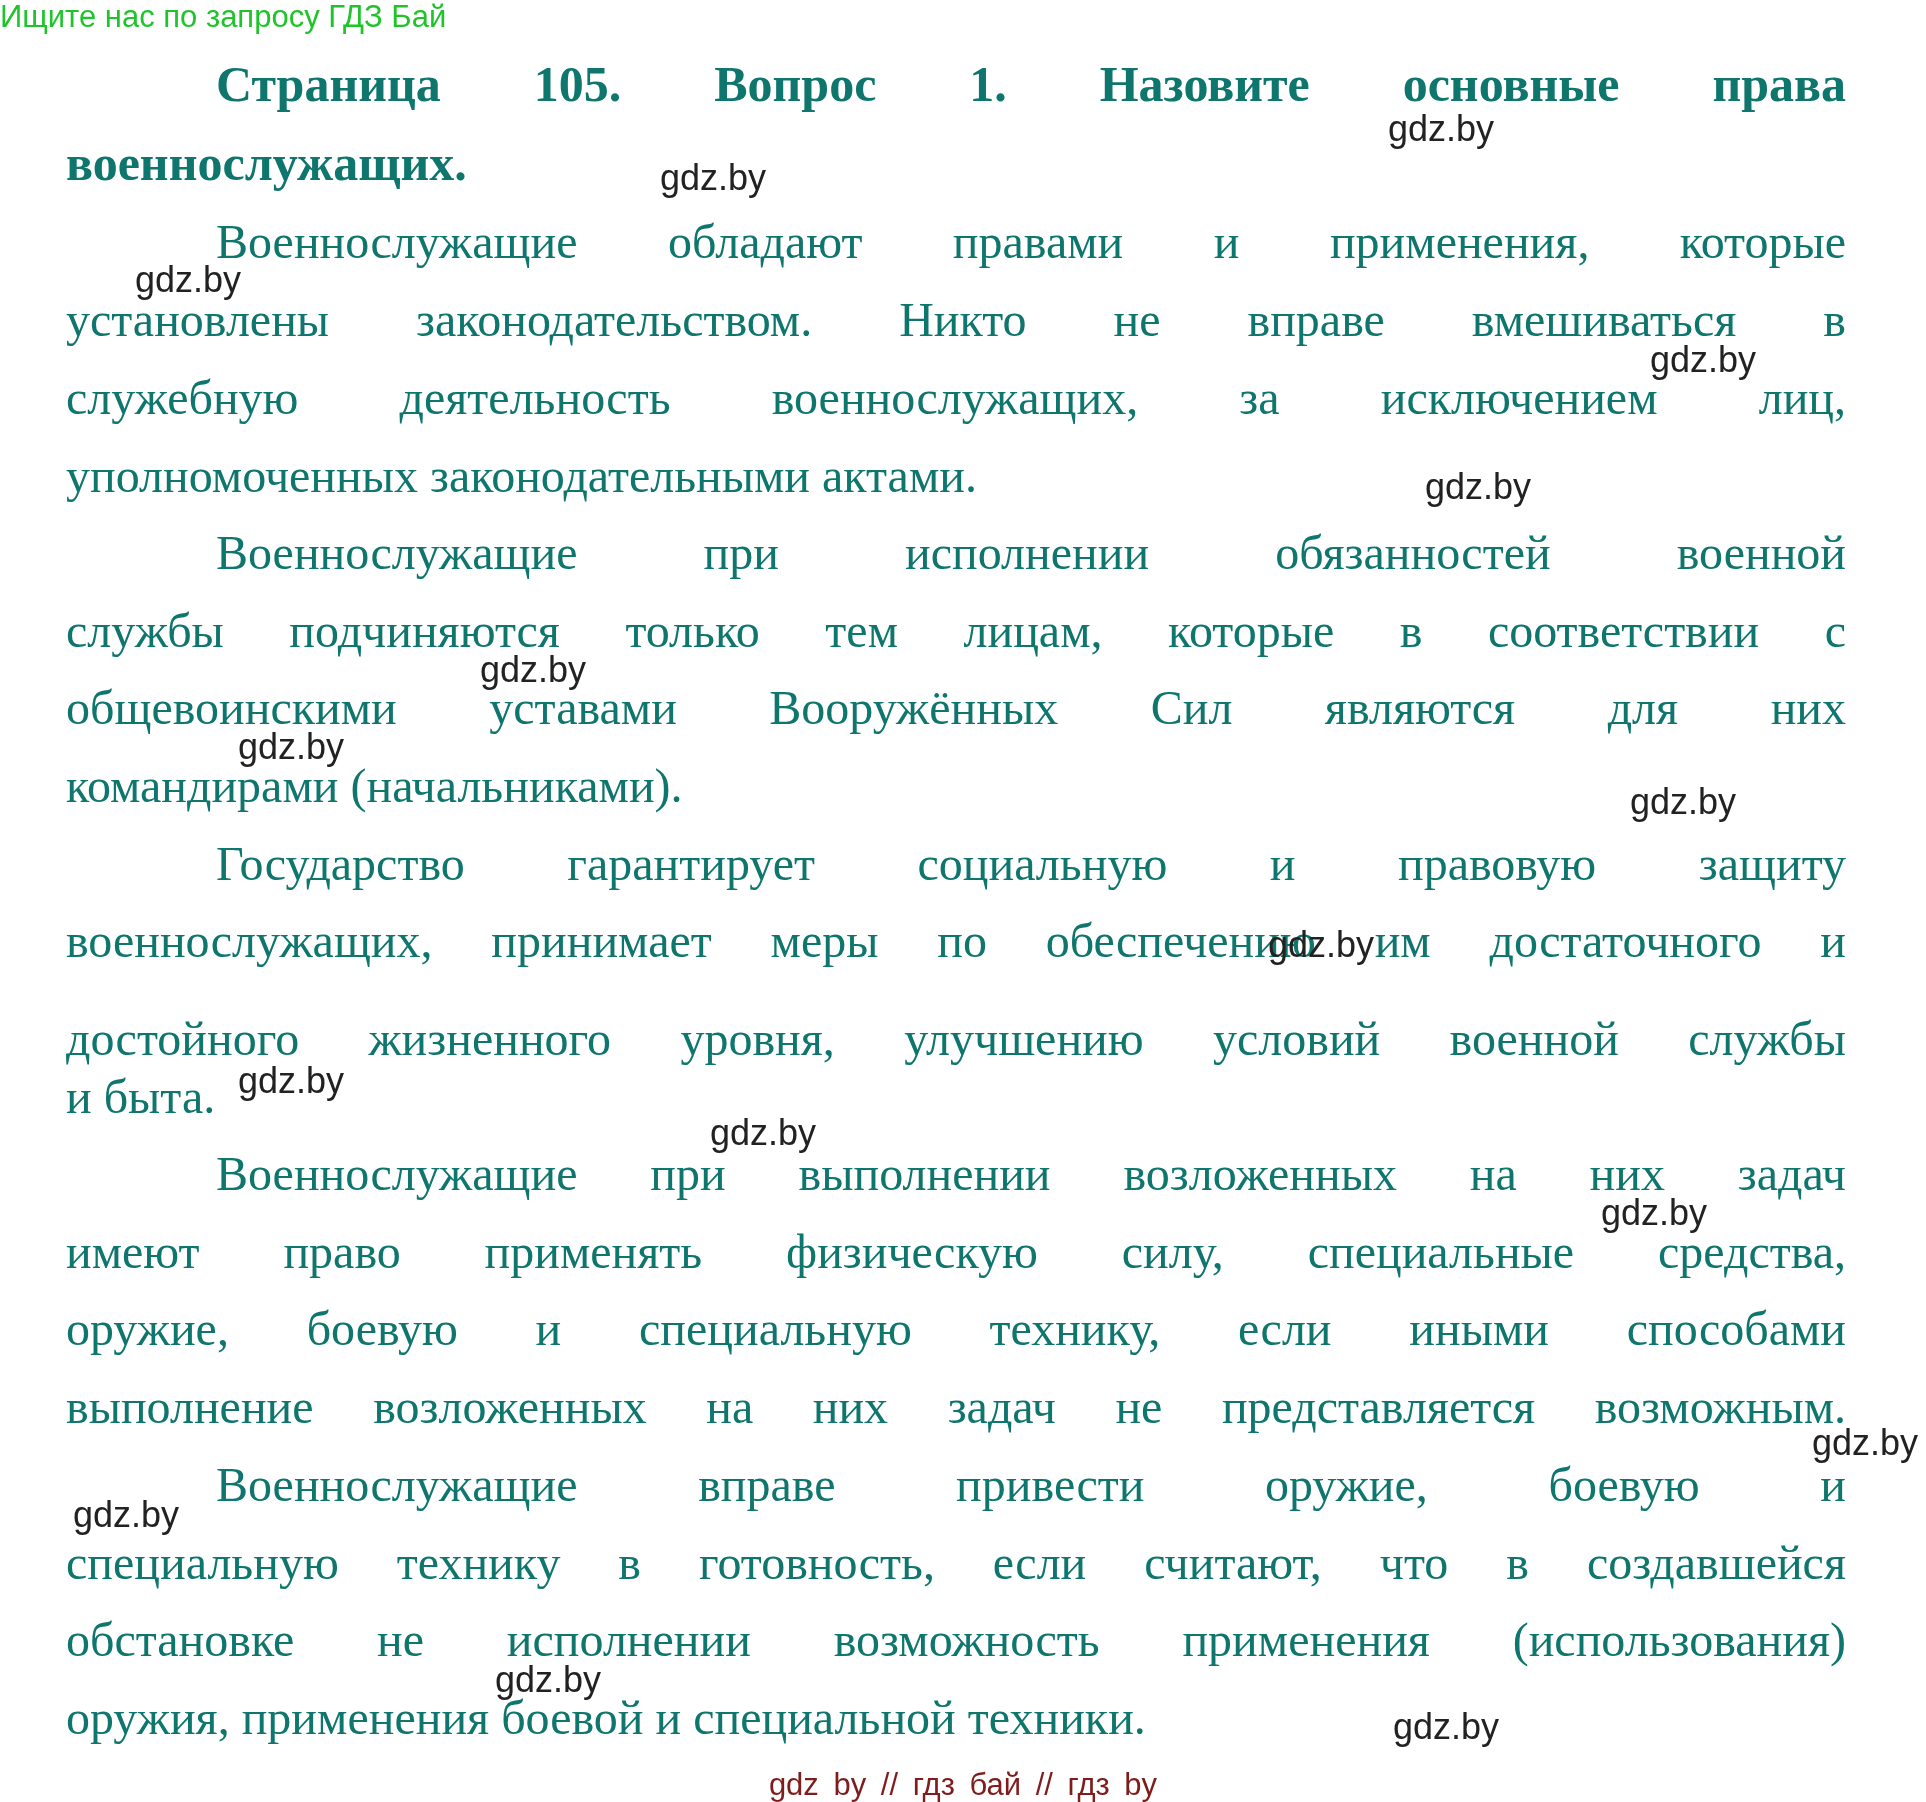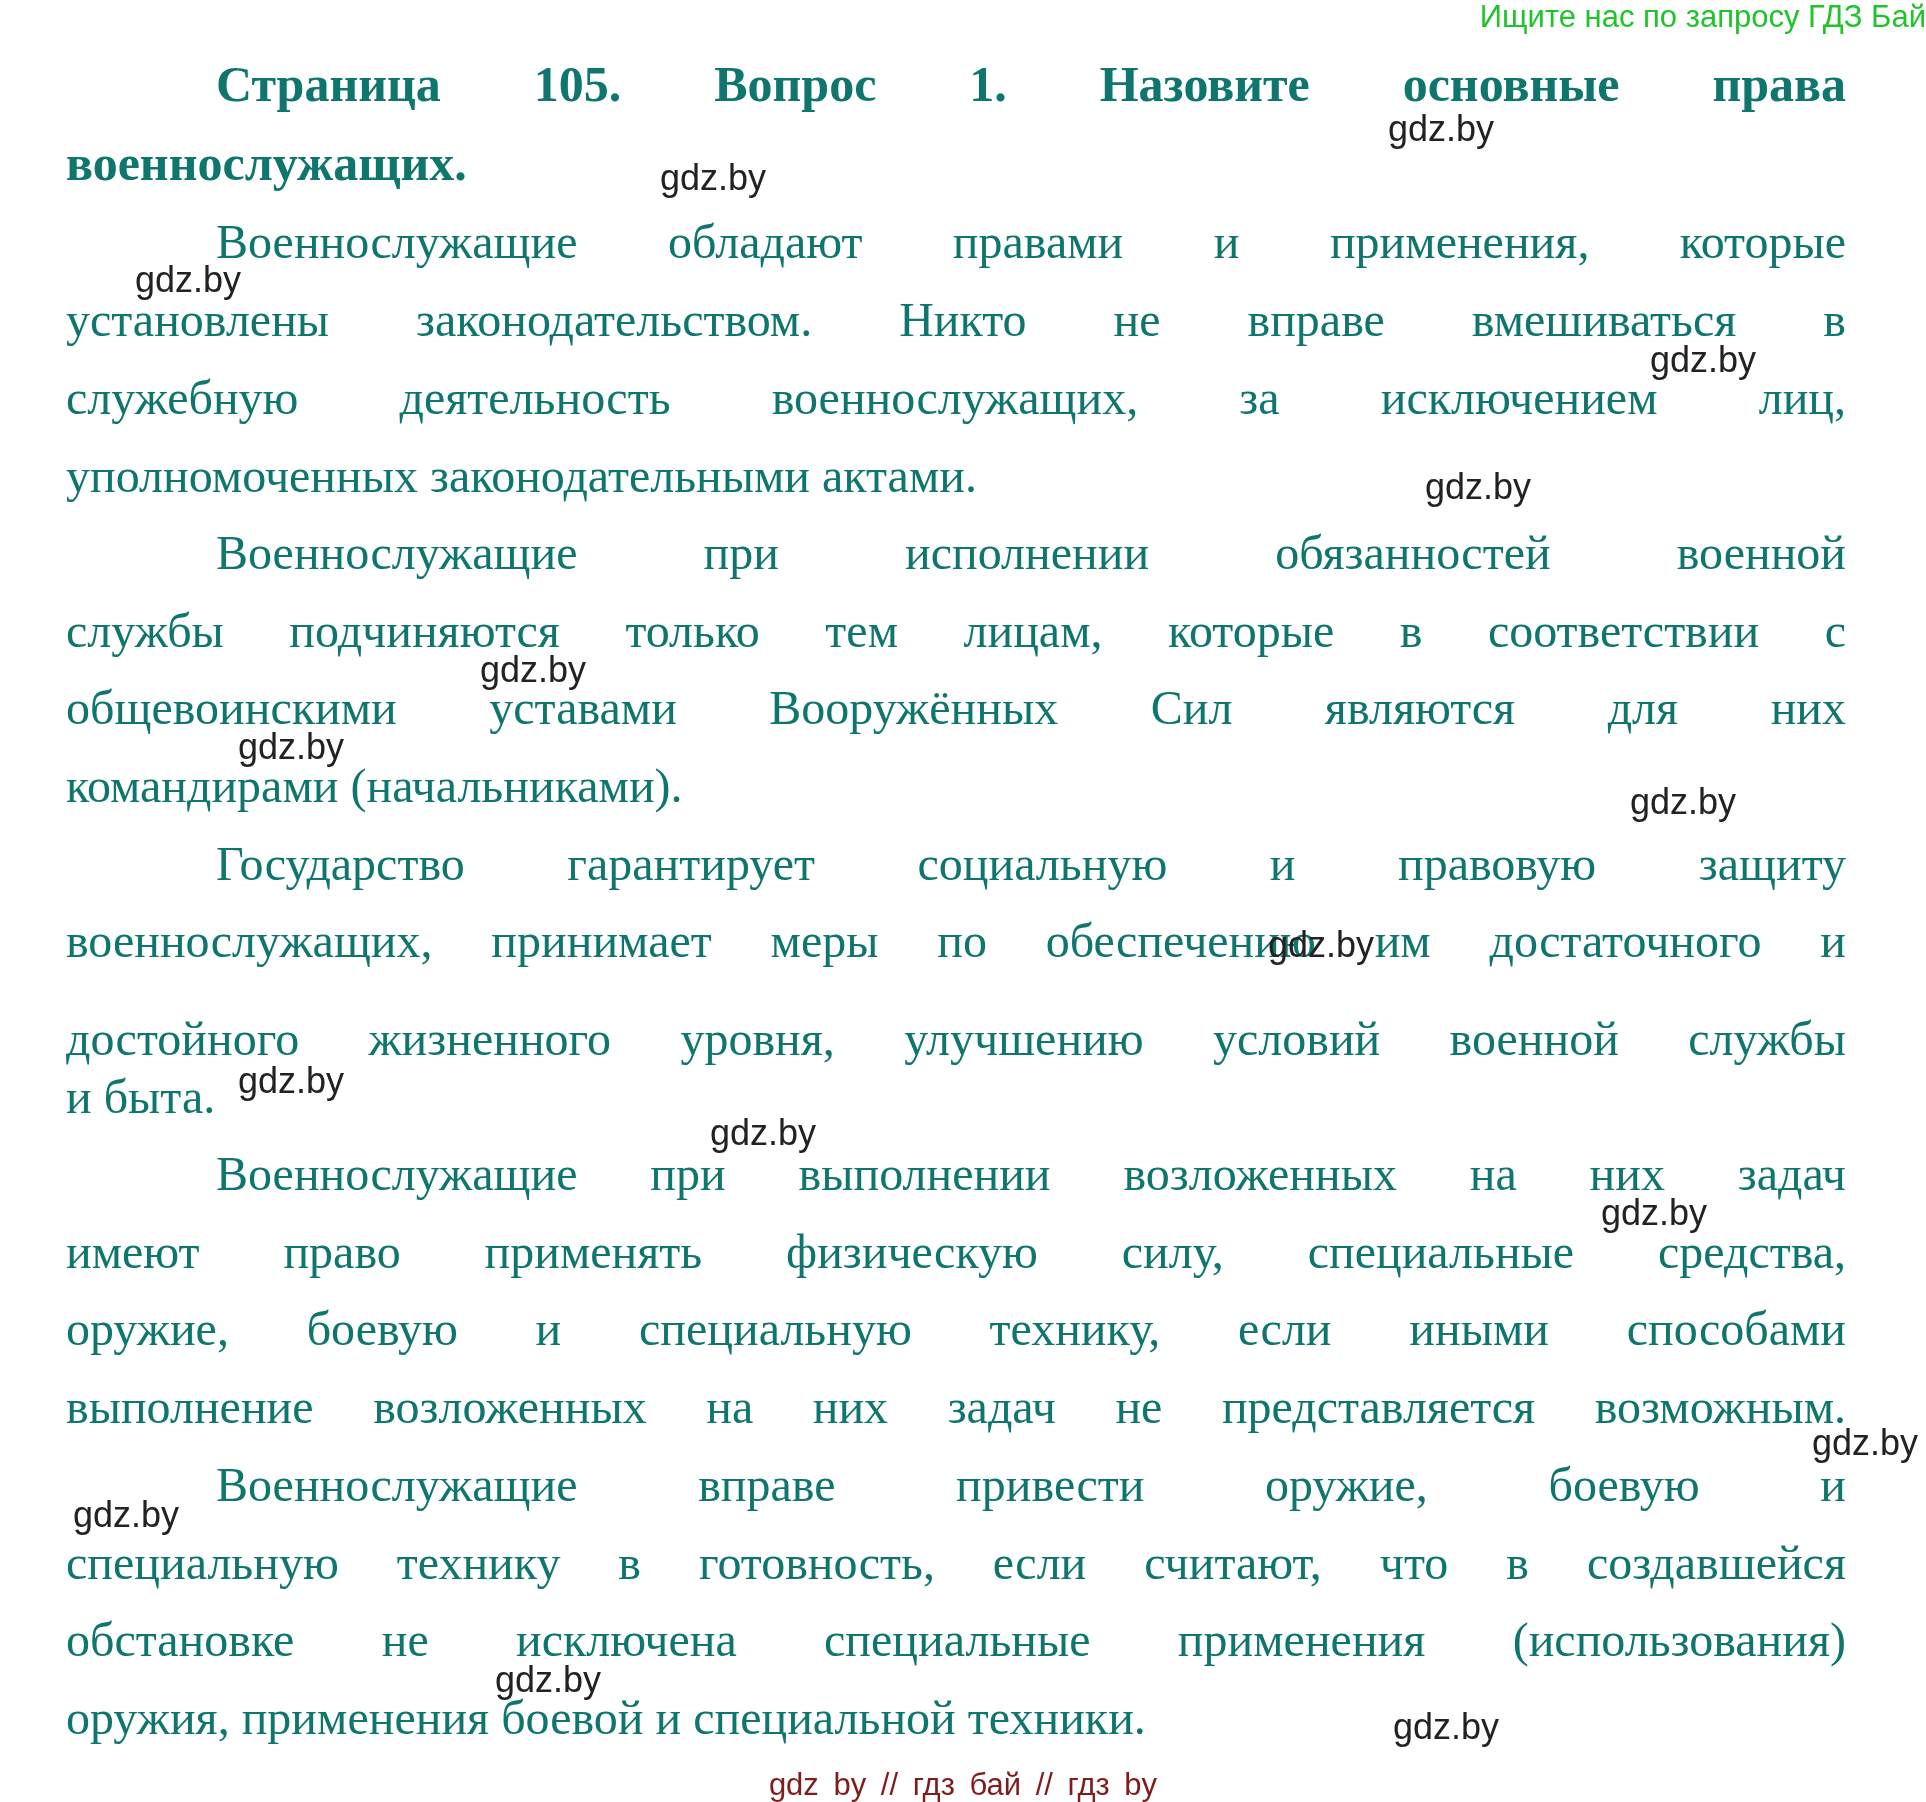--- a/index.html
+++ b/index.html
@@ -1,18 +1,18 @@
 <!DOCTYPE html>
 <html><head>
 <meta charset="utf-8">
 <style>
   html, body { margin: 0; padding: 0; background: #ffffff; }
   body { width: 1926px; height: 1802px; position: relative; overflow: hidden; }
   .header {
-    position: absolute; left: 0; top: 0; width: 1926px; text-align: right;
+    position: absolute; left: 0; top: 0; width: 1926px; text-align: left;
     font-family: "Liberation Sans", sans-serif; font-size: 31px; line-height: 34px;
     color: #1ec42a;
   }
   .line {
     position: absolute; left: 66px; width: 1780px;
     font-family: "Liberation Serif", serif; font-size: 48px; line-height: 56px;
     color: #0f766e; white-space: nowrap;
     text-align: justify; text-align-last: justify;
   }
   .line.indent { left: 216px; width: 1630px; }
@@ -51,21 +51,21 @@
 <div class="line" style="top:991px;margin-top:20px;">достойного жизненного уровня, улучшению условий военной службы</div>
 <div class="line last" style="top:1069px;">и быта.</div>
 
 <div class="line indent" style="top:1146px;">Военнослужащие при выполнении возложенных на них задач</div>
 <div class="line" style="top:1224px;">имеют право применять физическую силу, специальные средства,</div>
 <div class="line" style="top:1301px;">оружие, боевую и специальную технику, если иными способами</div>
 <div class="line" style="top:1379px;">выполнение возложенных на них задач не представляется возможным.</div>
 
 <div class="line indent" style="top:1457px;">Военнослужащие вправе привести оружие, боевую и</div>
 <div class="line" style="top:1535px;">специальную технику в готовность, если считают, что в создавшейся</div>
-<div class="line" style="top:1612px;">обстановке не исключена специальные применения (использования)</div>
+<div class="line" style="top:1612px;">обстановке не исполнении возможность применения (использования)</div>
 <div class="line last" style="top:1690px;">оружия, применения боевой и специальной техники.</div>
 
 <span class="wm" style="left:1388px; top:114px;">gdz.by</span>
 <span class="wm" style="left:660px;  top:163px;">gdz.by</span>
 <span class="wm" style="left:135px;  top:265px;">gdz.by</span>
 <span class="wm" style="left:1650px; top:345px;">gdz.by</span>
 <span class="wm" style="left:1425px; top:472px;">gdz.by</span>
 <span class="wm" style="left:480px;  top:655px;">gdz.by</span>
 <span class="wm" style="left:238px;  top:732px;">gdz.by</span>
 <span class="wm" style="left:1630px; top:787px;">gdz.by</span>

